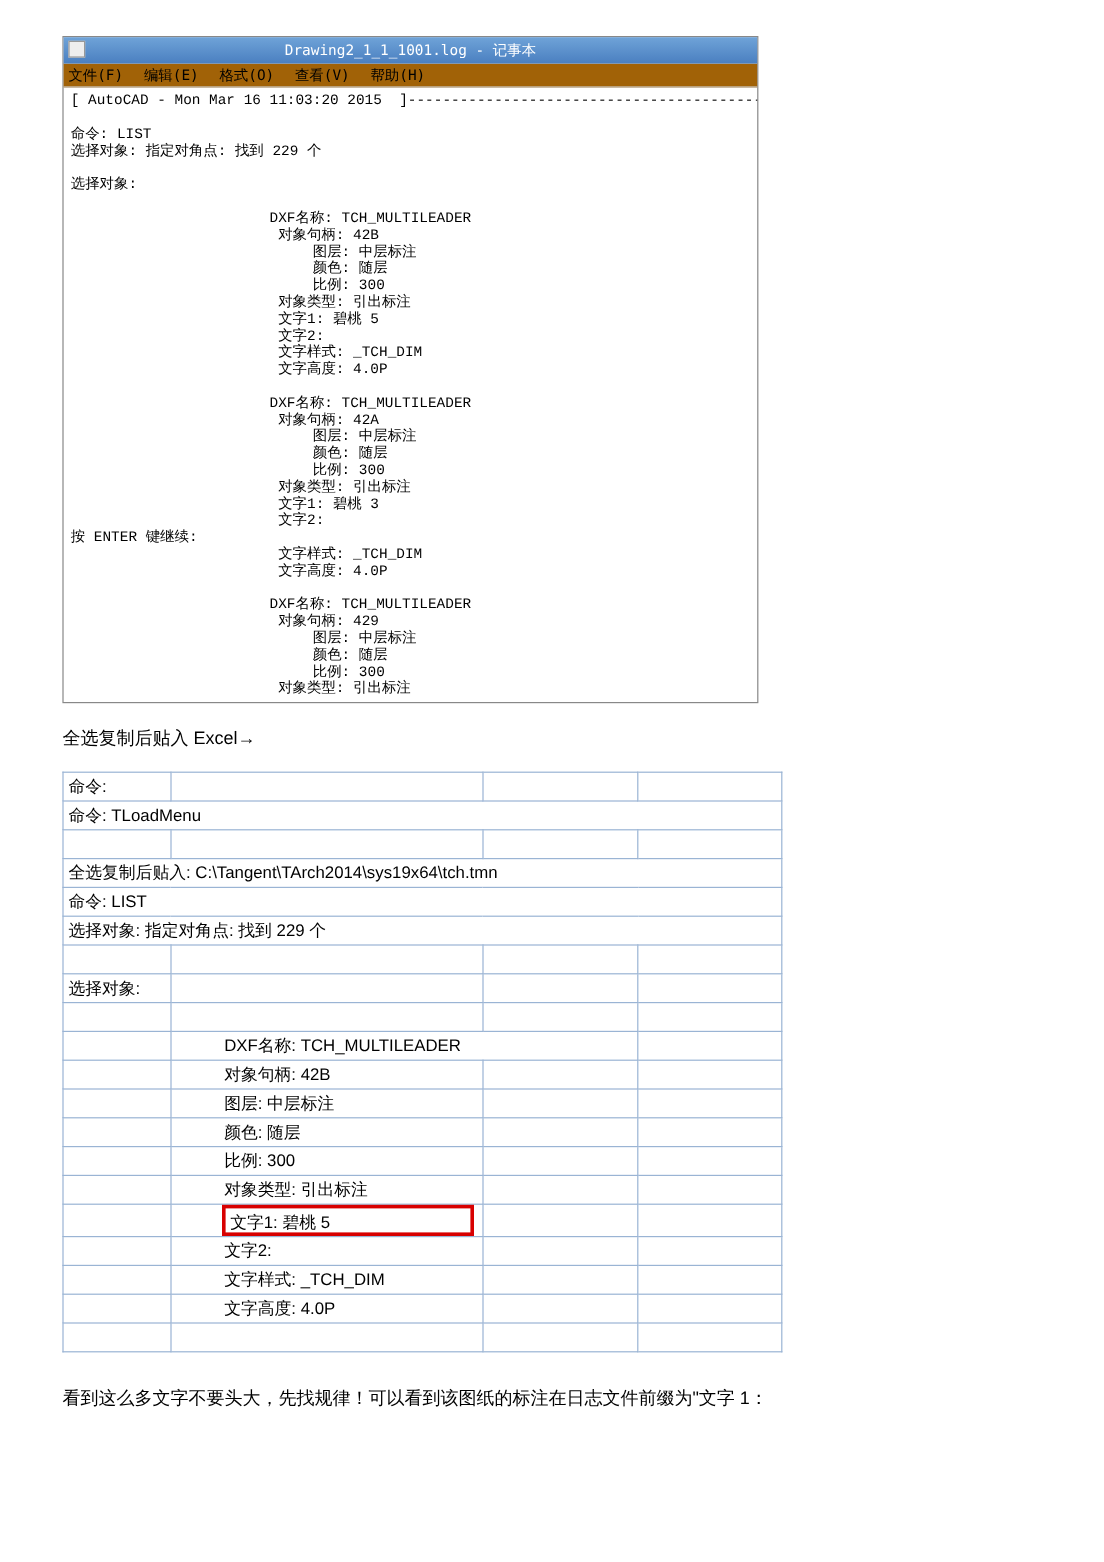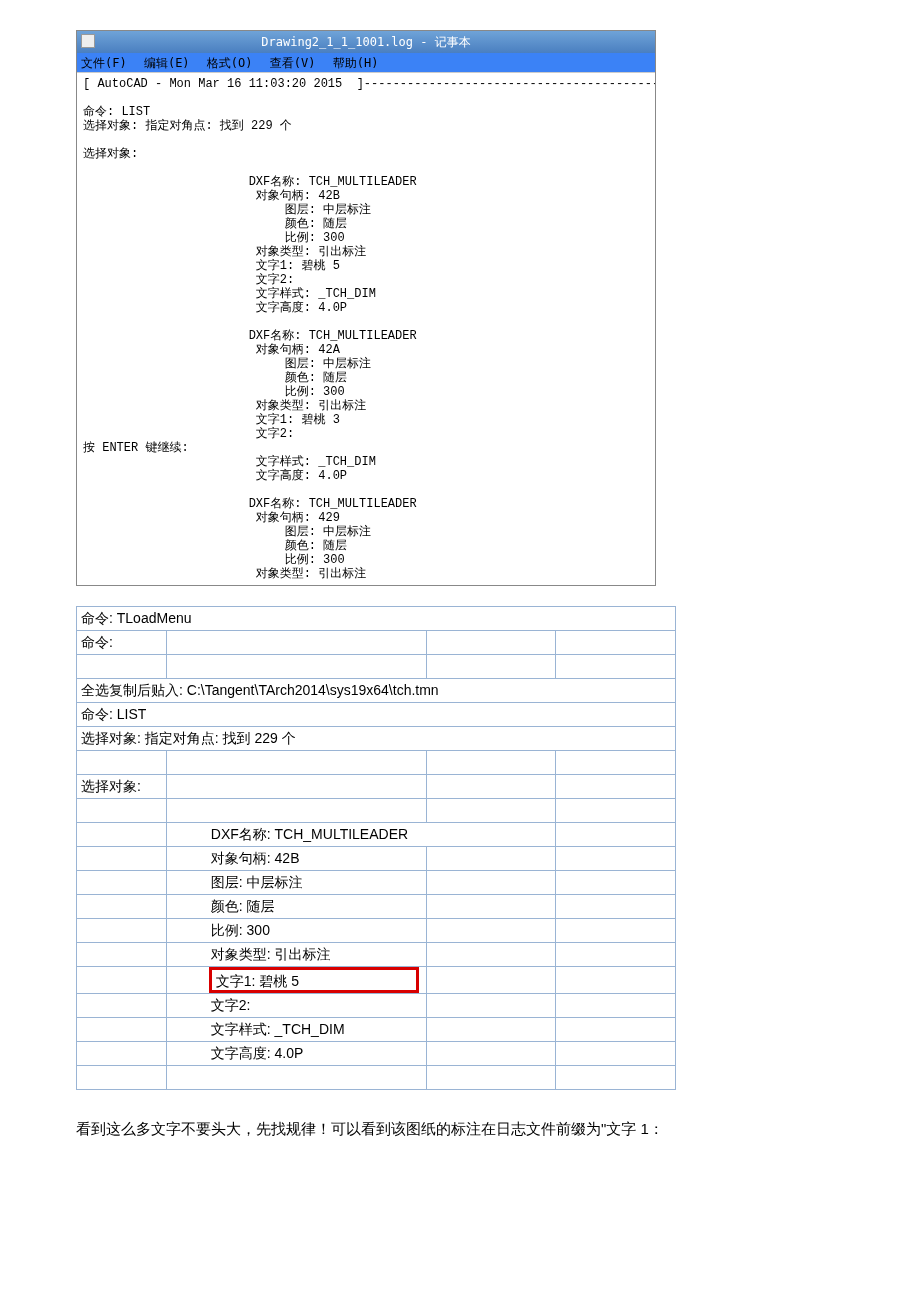--- a/index.html
+++ b/index.html
@@ -1,17 +1,17 @@
 <!DOCTYPE html>
 <html><head>
 <meta charset="utf-8">
 <style>
 * { margin: 0; padding: 0; box-sizing: border-box; }
 body { background: #fff; font-family: "Microsoft YaHei", sans-serif; font-size: 14px; width: 920px; }
-.page { padding: 30px 76px; }
+.page { padding: 30px 52px; }
 
 
 .notepad {
   border: 1px solid #888;
   background: #fff;
   font-family: "SimSun", monospace;
   font-size: 12px;
   margin-bottom: 20px;
   width: 580px;
 }
@@ -25,21 +25,21 @@
   position: relative;
 }
 .np-title .np-icon {
   position: absolute;
   left: 4px; top: 3px;
   width: 14px; height: 14px;
   background: #eee;
   border: 1px solid #999;
 }
 .np-menu {
-  background: #3b82f6;
+  background: #a16207;
   border-bottom: 1px solid #ccc;
   height: 20px;
   line-height: 20px;
   padding: 0 4px;
   font-size: 12px;
 }
 .np-menu span { margin-right: 10px; }
 .np-body {
   padding: 4px 6px;
   font-family: "SimSun", "Courier New", monospace;
@@ -132,31 +132,32 @@
                         文字高度: 4.0P
 
                        DXF名称: TCH_MULTILEADER
                         对象句柄: 429
                             图层: 中层标注
                             颜色: 随层
                             比例: 300
                         对象类型: 引出标注</div>
 </div>
 
+<div class="instruction">全选复制后贴入 Excel→</div>
 
 <table class="excel">
 <tbody>
         <tr>
+          <td class="colA">命令:</td>
+          <td class="colB"></td>
+          <td class="colC"></td>
+          <td class="colD"></td>
+        </tr>
+<tr>
           <td class="colA" colspan="4">命令: TLoadMenu</td>
-        </tr>
-<tr>
-          <td class="colA">命令:</td>
-          <td class="colB"></td>
-          <td class="colC"></td>
-          <td class="colD"></td>
         </tr>
 <tr>
           <td class="colA"></td>
           <td class="colB"></td>
           <td class="colC"></td>
           <td class="colD"></td>
         </tr>
 <tr>
           <td class="colA" colspan="4">全选复制后贴入: C:\Tangent\TArch2014\sys19x64\tch.tmn</td>
         </tr>

